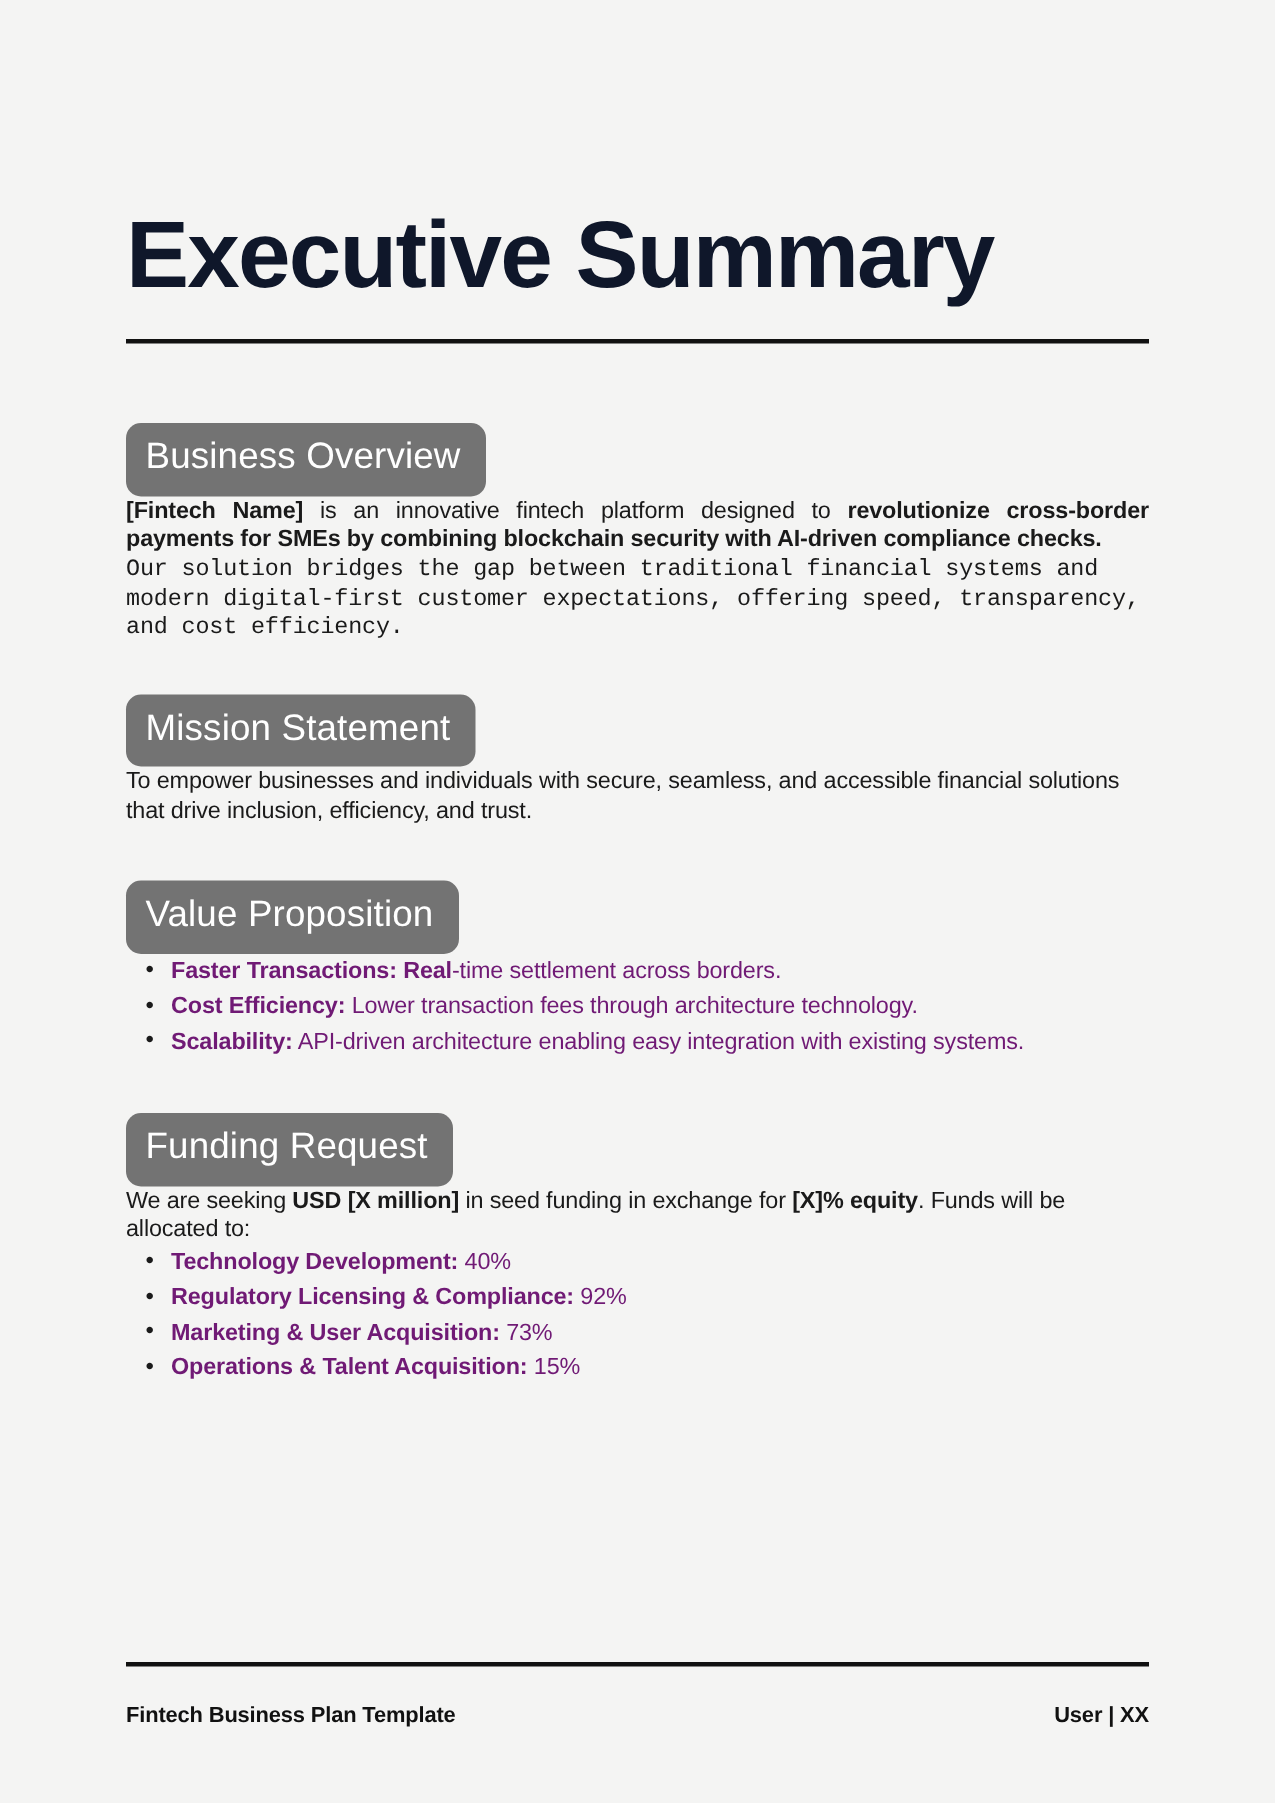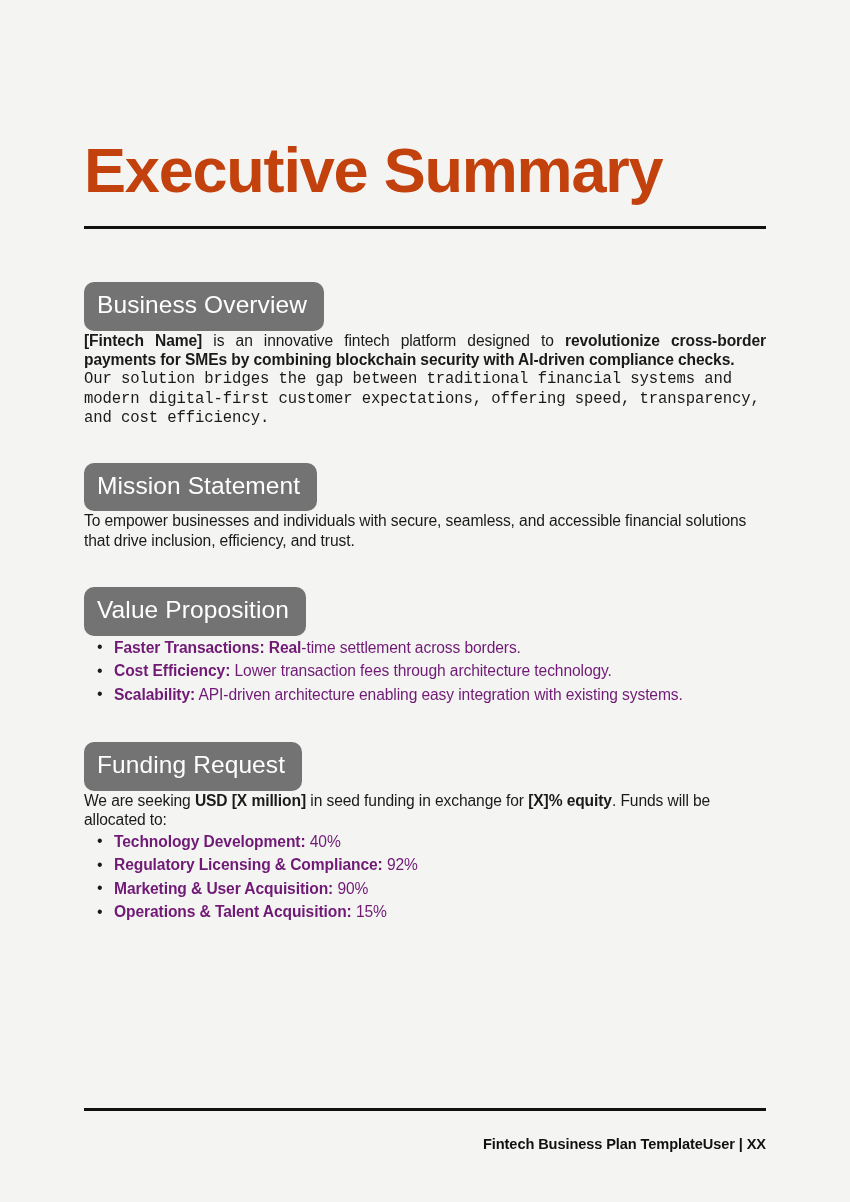--- a/index.html
+++ b/index.html
@@ -34,21 +34,21 @@
 
   
   .doc-title {
     margin: 0;
     padding-top: 138px;
     font-family: "Liberation Sans", sans-serif;
     font-size: 63px;
     font-weight: 700;
     letter-spacing: -1.2px;
     line-height: 1.02;
-    color: #c2410c;
+    color: #0f172a;
     white-space: nowrap;
   }
 
   .title-rule {
     margin-top: 24px;
     width: 682px;
     height: 3px;
     background: #111111;
   }
 
@@ -132,21 +132,21 @@
     top: 1108px;
     width: 682px;
   }
   .footer-rule {
     width: 682px;
     height: 3px;
     background: #111111;
   }
   .footer-row {
     display: flex;
-    justify-content: flex-end;
+    justify-content: space-between;
     align-items: baseline;
     margin-top: 25px;
   }
   .footer-text {
     font-size: 14.6px;
     font-weight: 700;
     color: #111111;
     letter-spacing: -0.1px;
     white-space: nowrap;
   }
@@ -181,21 +181,21 @@
     </ul>
 
     <div class="badge-row sec-funding">
       <span class="badge">Funding Request</span>
     </div>
     <p class="body p-funding"><span>We are seeking </span><b>USD [X million]</b><span> in seed funding in exchange for </span><b>[X]% equity</b><span>. Funds will be allocated to:</span></p>
 
     <ul class="bullets list-funding">
       <li><b>Technology Development:</b><span> 40%</span></li>
       <li><b>Regulatory Licensing &amp; Compliance:</b><span> 92%</span></li>
-      <li><b>Marketing &amp; User Acquisition:</b><span> 90%</span></li>
+      <li><b>Marketing &amp; User Acquisition:</b><span> 73%</span></li>
       <li><b>Operations &amp; Talent Acquisition:</b><span> 15%</span></li>
     </ul>
 
   </div>
 
   <div class="footer">
     <div class="footer-rule"></div>
     <div class="footer-row">
       <span class="footer-text">Fintech Business Plan Template</span>
       <span class="footer-text">User | XX</span>

